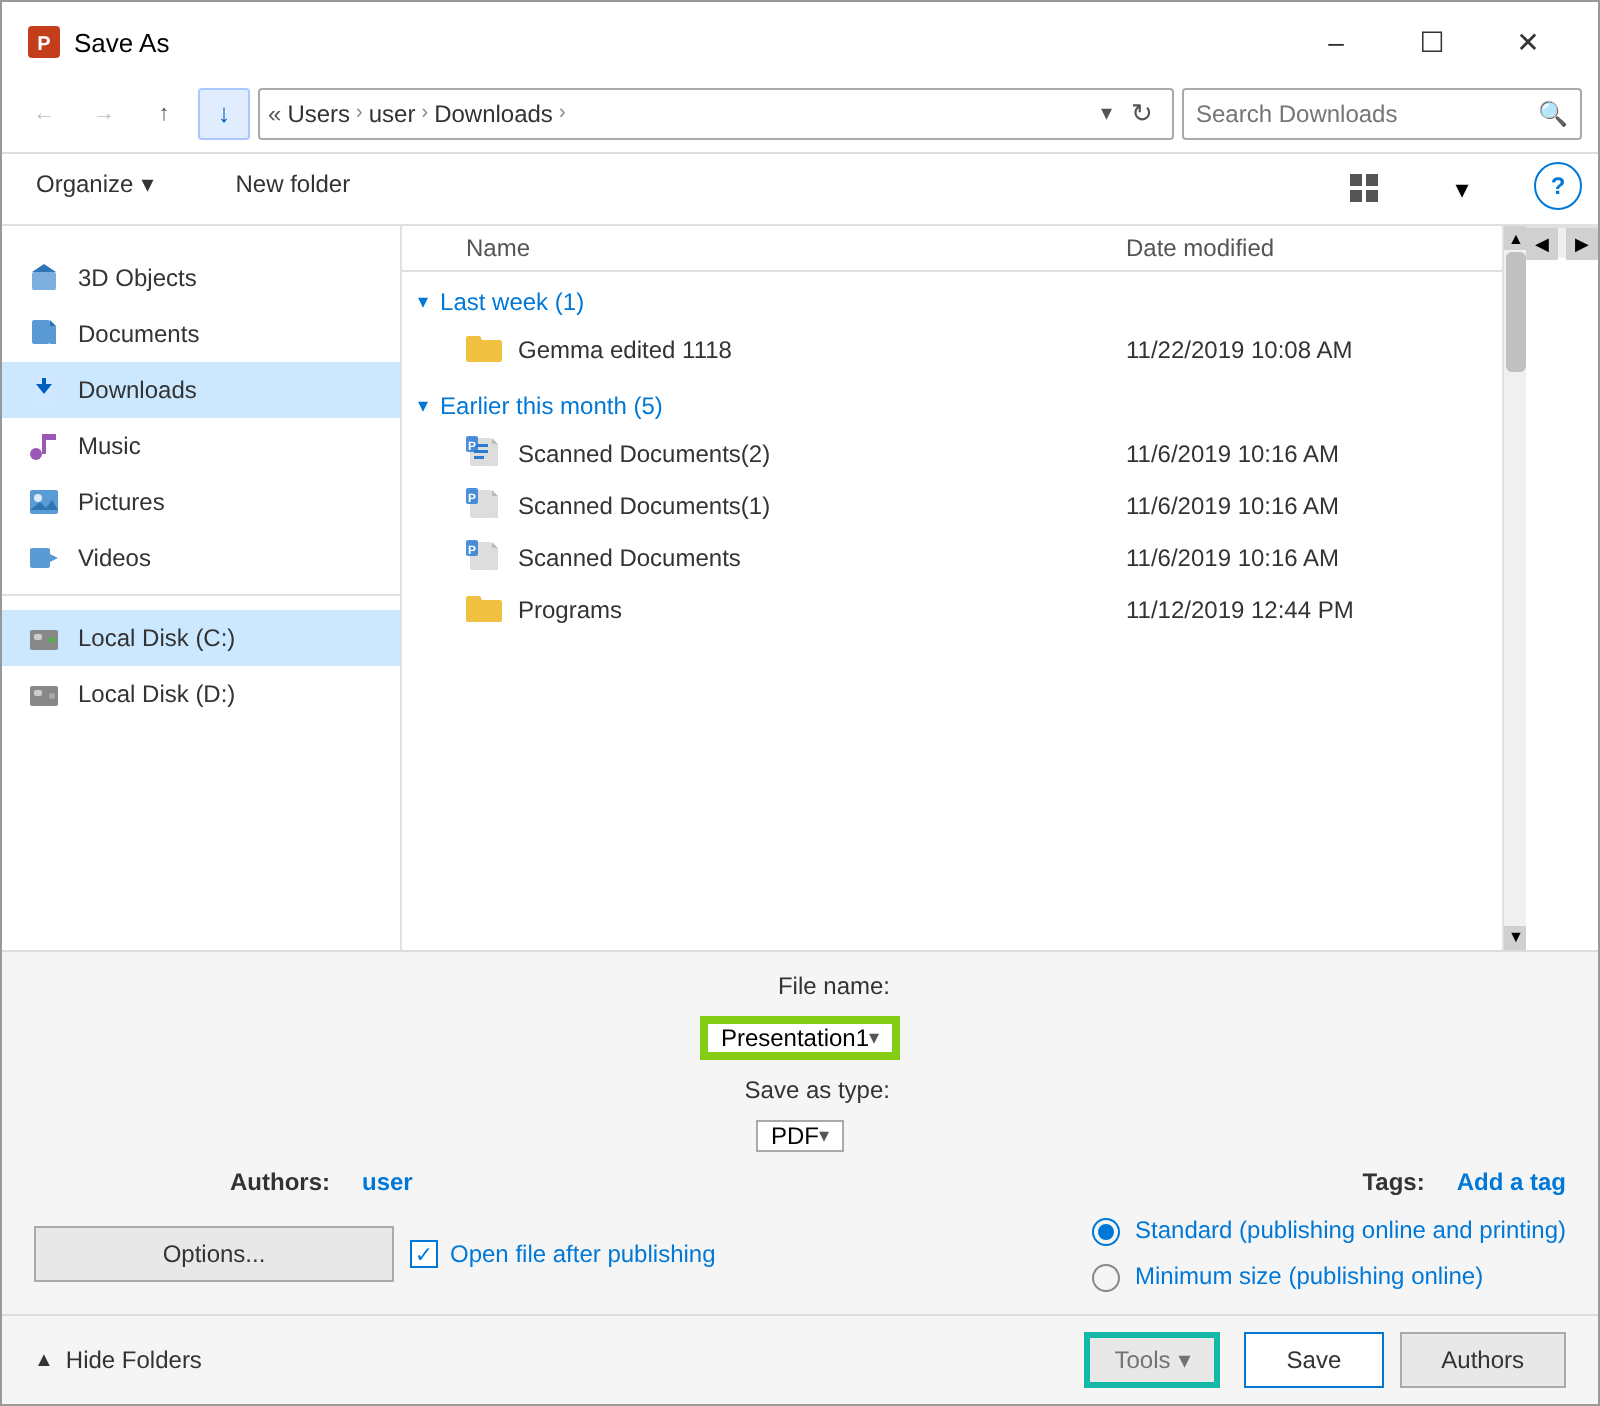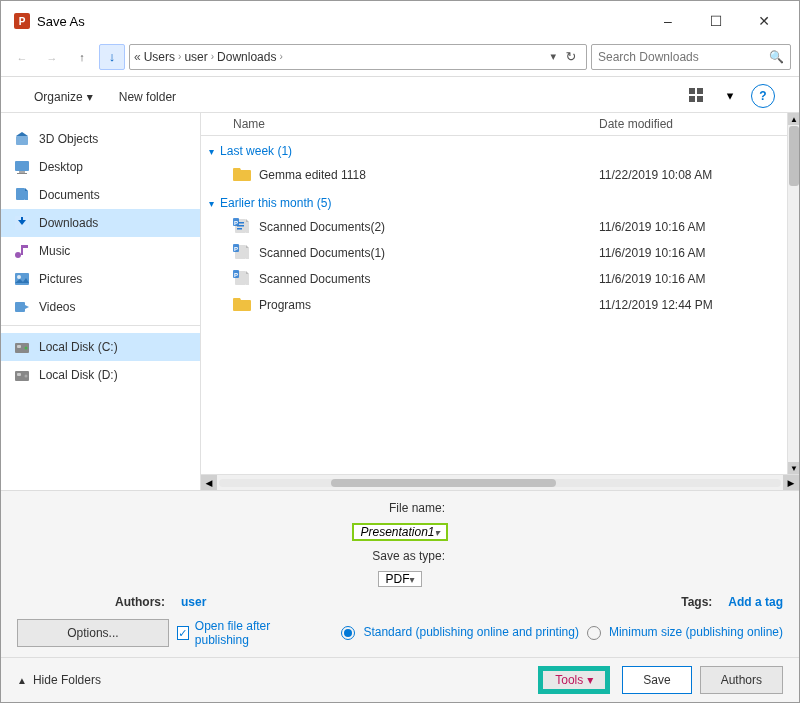--- a/index.html
+++ b/index.html
@@ -111,23 +111,23 @@
     }
     .search-input {
       border: none; outline: none;
       font-size: 12px; color: #999;
       flex: 1; background: transparent;
     }
 
     
     .toolbar {
       display: flex;
-      align-items: flex-end;
-      padding: 4px 24px;
-      gap: 8px;
+      align-items: flex-start;
+      padding: 4px 8px;
+      gap: 23px;
       background: #fff;
       border-bottom: 1px solid #e0e0e0;
       height: 36px;
       flex-shrink: 0;
     }
     .toolbar-btn {
       display: flex; align-items: center; gap: 4px;
       padding: 3px 8px;
       border: 1px solid transparent;
       background: transparent;
@@ -297,21 +297,21 @@
     .action-row {
       display: flex;
       align-items: center;
       gap: 16px;
     }
     .action-left {
       flex: 1;
       display: flex; gap: 8px;
     }
     .action-right {
-      display: flex; flex-direction: row; gap: 8px;
+      display: flex; flex-direction: column; gap: 8px;
       padding-left: 20px;
     }
     .options-btn {
       width: 180px; height: 28px;
       border: 1px solid #aaa;
       background: #e8e8e8;
       cursor: pointer;
       font-size: 12px;
       color: #333;
     }
@@ -361,25 +361,25 @@
     .hide-folders-btn {
       display: flex; align-items: center; gap: 6px;
       font-size: 12px; color: #333; cursor: pointer;
       background: transparent; border: none;
     }
     .footer-spacer { flex: 1; }
     .tools-btn {
       display: flex; align-items: center; gap: 4px;
       height: 28px;
       padding: 0 12px;
-      border: 5px solid #14b8a6;
+      border: 3px solid #14b8a6;
       background: #e8e8e8;
       cursor: pointer;
       font-size: 12px;
-      color: #be185d;
+      color: #737373;
       margin-right: 12px;
     }
     .save-btn {
       height: 28px;
       padding: 0 20px;
       border: 1px solid #0078d7;
       background: #fff;
       cursor: pointer;
       font-size: 12px;
       color: #333;
@@ -414,21 +414,20 @@
       width: 10px; height: 60px;
       background: #c0c0c0;
       border-radius: 3px;
       margin: 1px auto;
     }
 
     .file-list-wrapper {
       display: flex;
       flex: 1;
       overflow: hidden;
-      flex-direction: column;
     }
     .file-list-scroll-area {
       display: flex;
       flex: 1;
       overflow: hidden;
     }
   </style>
 </head>
 <body>
 
@@ -504,30 +503,20 @@
       <div class="nav-item">
         <div class="nav-icon">
           <svg width="16" height="16" viewBox="0 0 16 16">
             <rect x="2" y="5" width="12" height="9" rx="1" fill="#5b9bd5" opacity="0.8"></rect>
             <polygon points="8,1 14,5 2,5" fill="#2e75b6"></polygon>
           </svg>
         </div>
         <span>3D Objects</span>
       </div>
 
-      <div class="nav-item">
-        <div class="nav-icon">
-          <svg width="16" height="16" viewBox="0 0 16 16">
-            <rect x="1" y="2" width="14" height="10" rx="1" fill="#5b9bd5"></rect>
-            <rect x="5" y="12" width="6" height="2" fill="#aaa"></rect>
-            <rect x="3" y="14" width="10" height="1" fill="#888"></rect>
-          </svg>
-        </div>
-        <span>Desktop</span>
-      </div>
 
       <div class="nav-item">
         <div class="nav-icon">
           <svg width="16" height="16" viewBox="0 0 16 16">
             <rect x="2" y="1" width="9" height="12" rx="1" fill="#5b9bd5"></rect>
             <polygon points="11,1 14,4 11,4" fill="#2e75b6"></polygon>
             <rect x="11" y="4" width="3" height="9" rx="0" fill="#5b9bd5"></rect>
           </svg>
         </div>
         <span>Documents</span>
@@ -703,21 +692,21 @@
         </div>
         <div class="h-scroll-btn">▶</div>
       </div>
     </div>
 
   </div>
 
   <div class="bottom-area">
     <div class="form-row">
       <label class="form-label">File name:</label>
-      <div class="form-dropdown" style="flex:1;height:26px;border:2px solid #84cc16;padding:0 6px;font-size:12px;background:#fff;display:flex;align-items:center;justify-content:space-between;cursor:pointer;font-style:italic;">
+      <div class="form-dropdown" style="flex:1;height:26px;border:4px solid #84cc16;padding:0 6px;font-size:12px;background:#fff;display:flex;align-items:center;justify-content:space-between;cursor:pointer;">
         <span>Presentation1</span>
         <span class="dropdown-arrow">▾</span>
       </div>
     </div>
     <div class="form-row">
       <label class="form-label">Save as type:</label>
       <div class="form-dropdown" style="flex:1;height:26px;border:1px solid #aaa;padding:0 6px;font-size:12px;background:#fff;display:flex;align-items:center;justify-content:space-between;cursor:pointer;">
         <span>PDF</span>
         <span class="dropdown-arrow">▾</span>
       </div>

